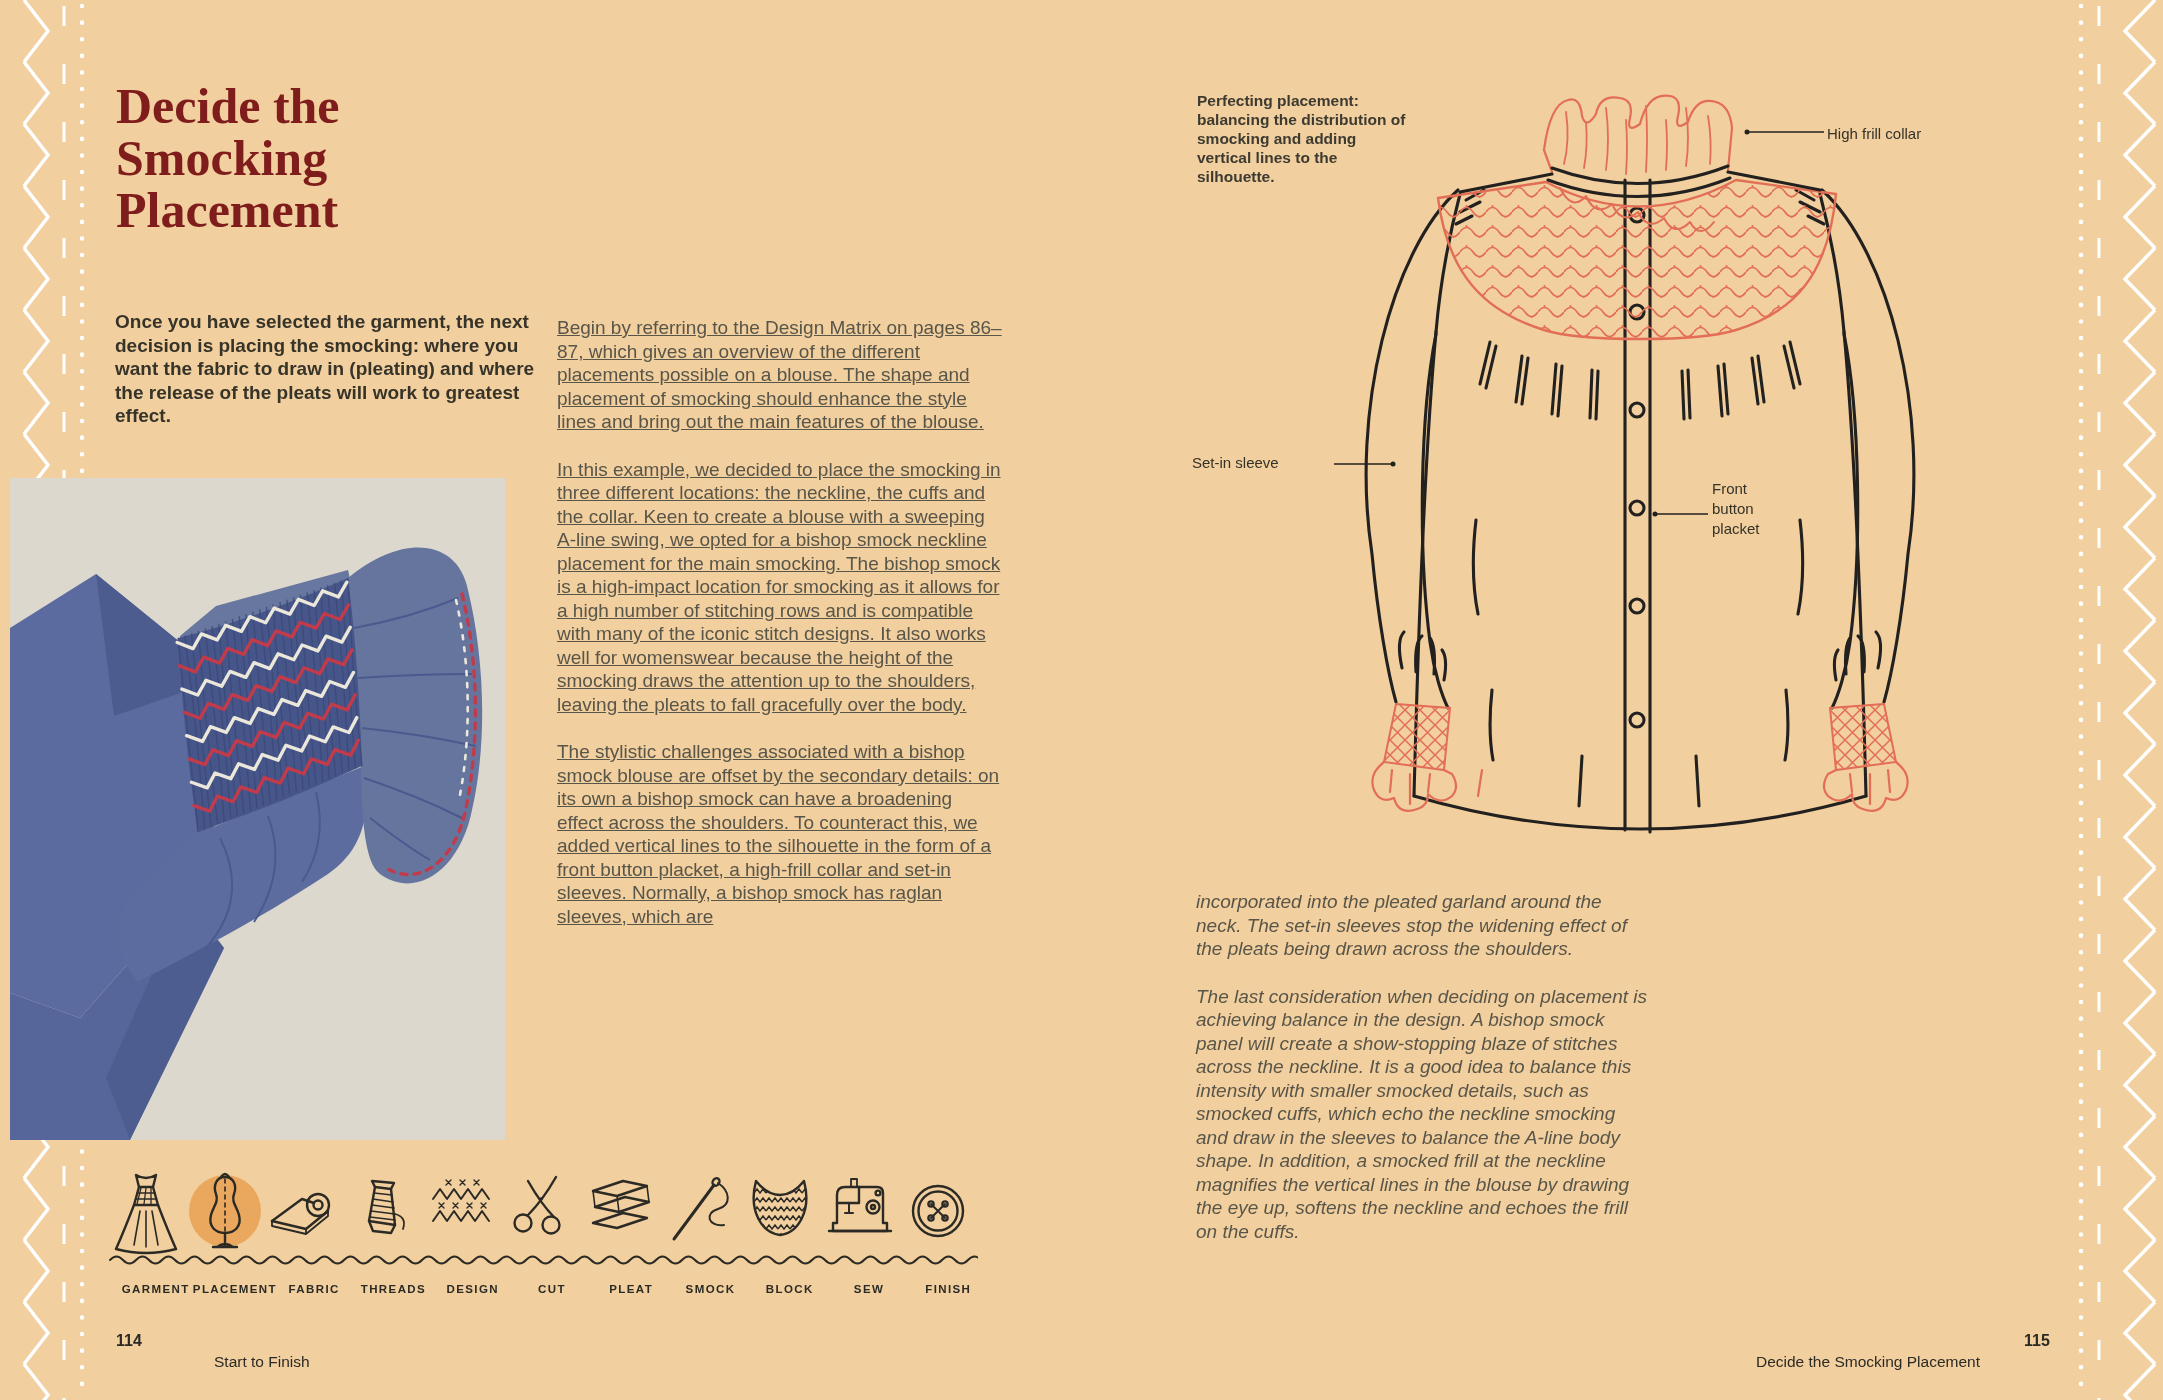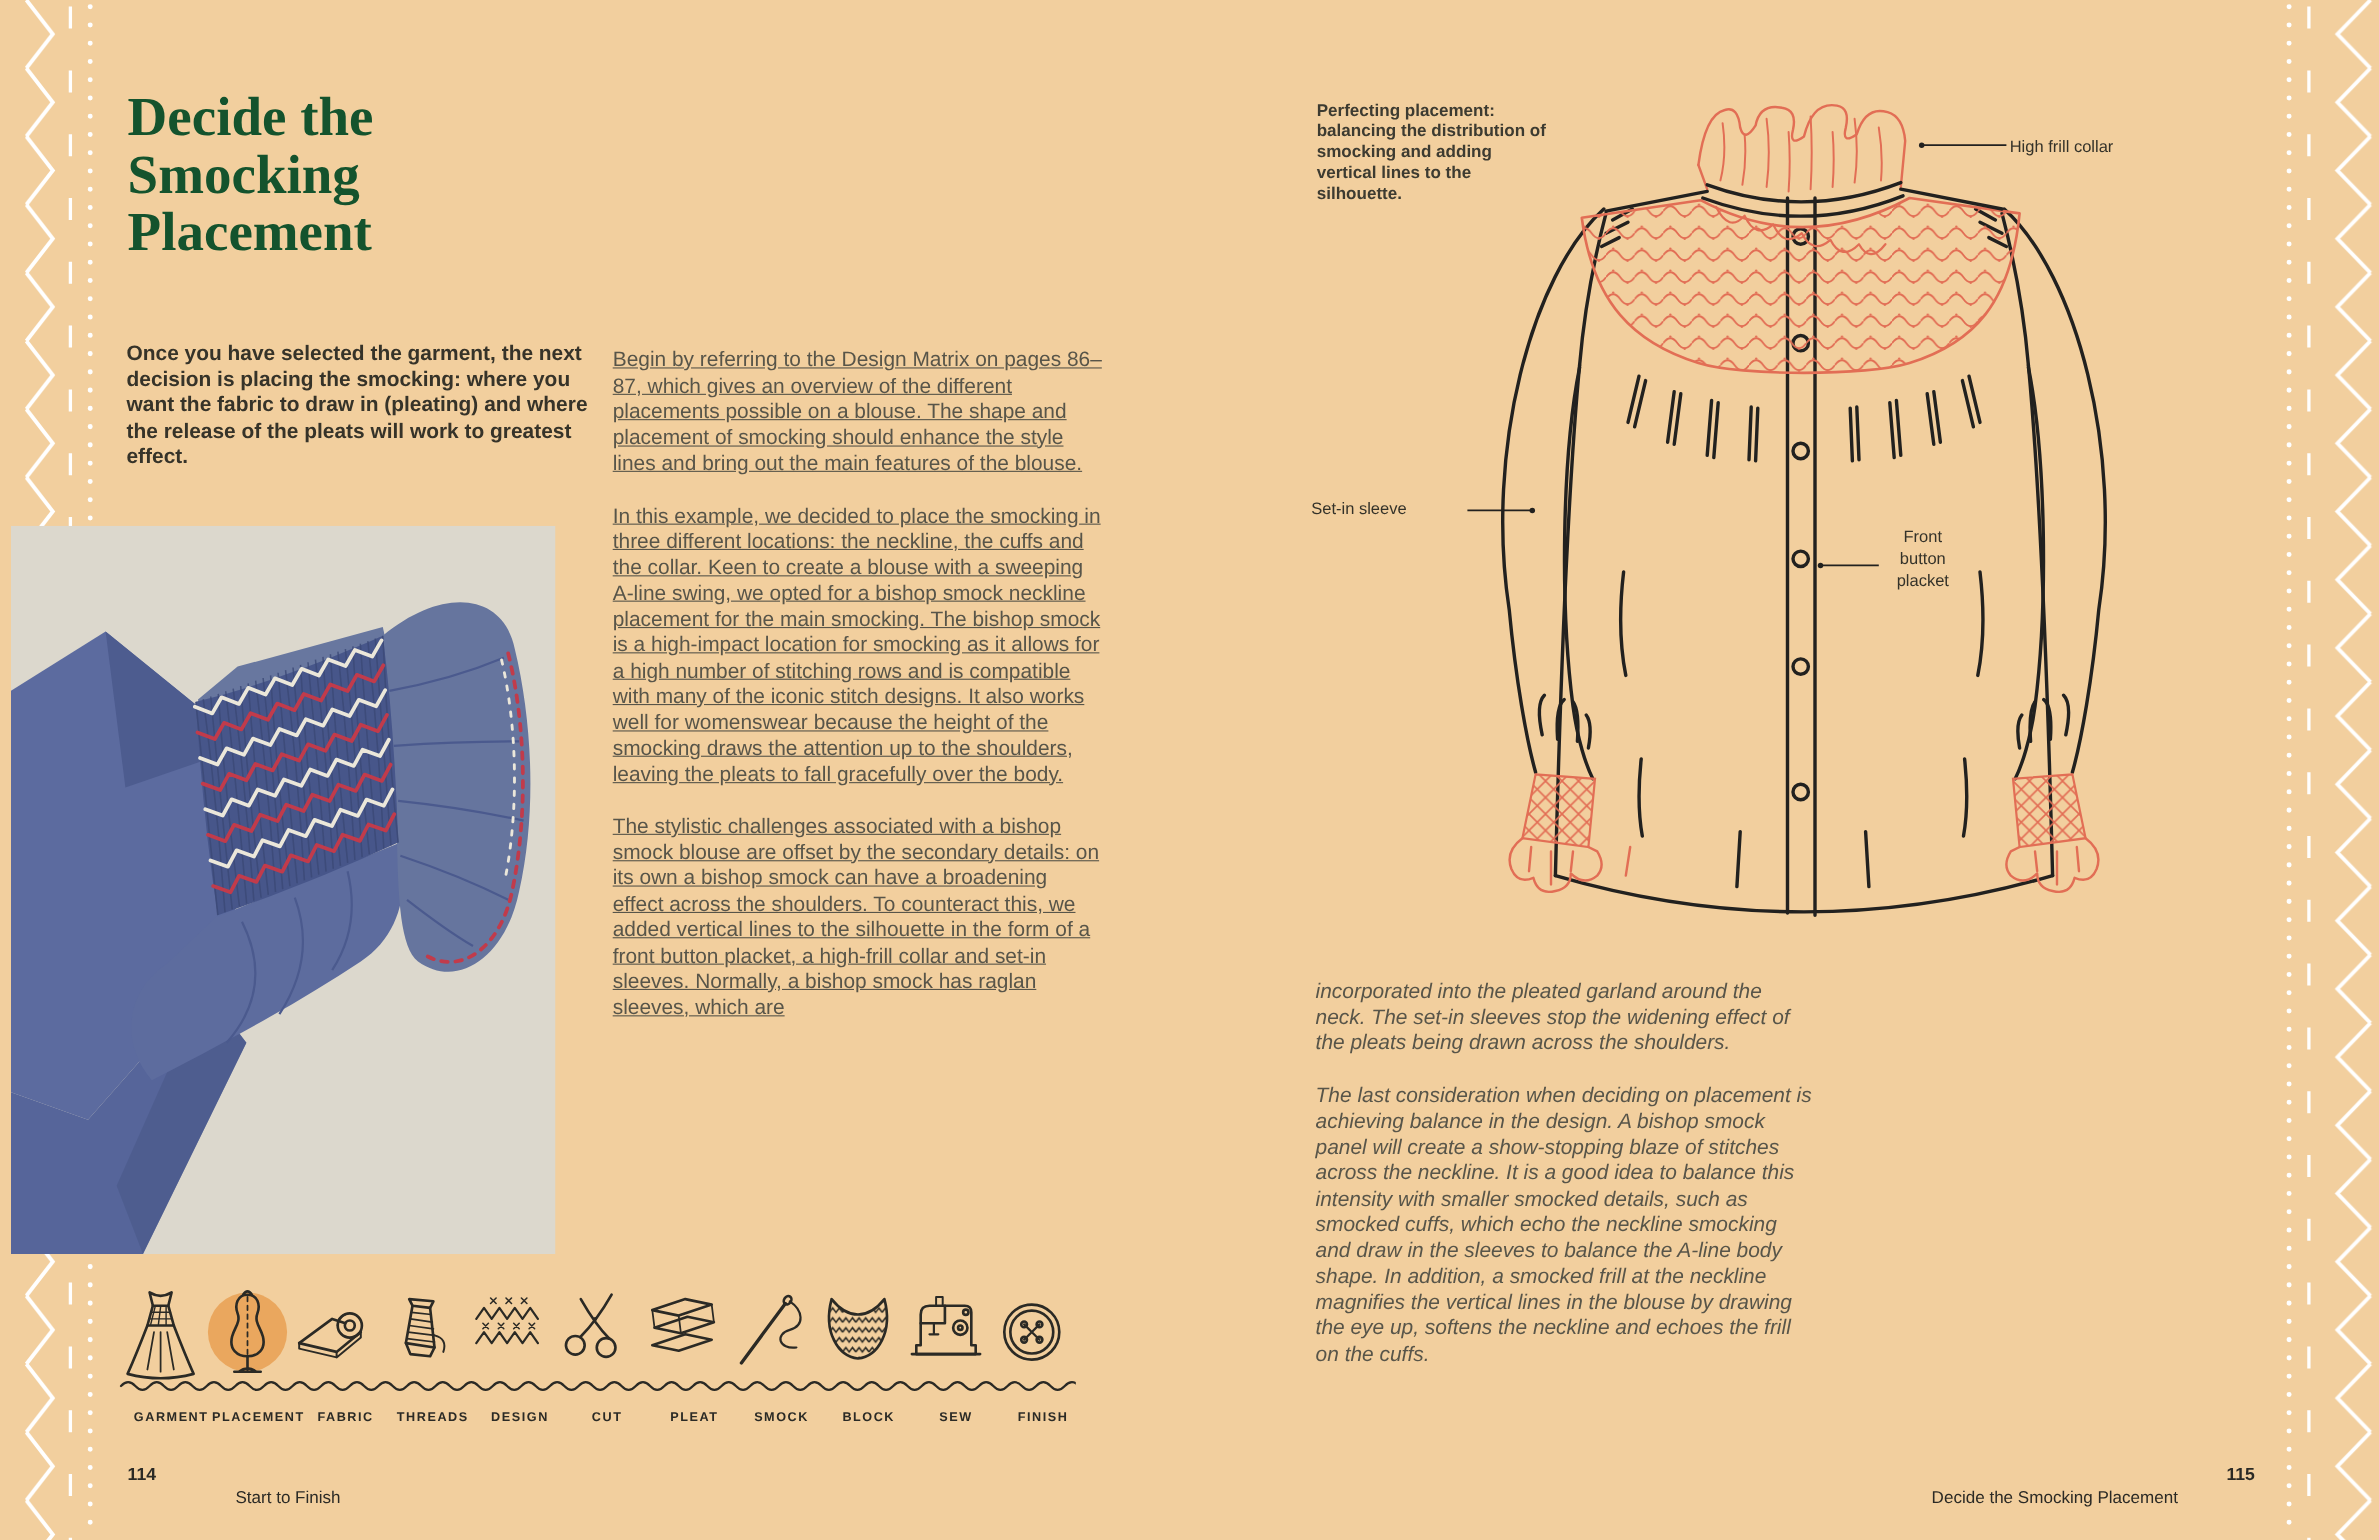--- a/index.html
+++ b/index.html
@@ -1,30 +1,30 @@
 <!DOCTYPE html>
 <html><head>
 <meta charset="utf-8">
 <style>
   html,body{margin:0;padding:0;background:#6d6458;}
   .spread{position:relative;width:2163px;height:1400px;background:#f2cf9e;overflow:hidden;
           font-family:"Liberation Sans",sans-serif;}
   
   .title{position:absolute;left:116px;top:80px;margin:0;font-family:"Liberation Serif",serif;
-         font-weight:700;font-size:50px;line-height:52px;color:#14532d;}
+         font-weight:700;font-size:50px;line-height:52px;color:#7f1d1d;}
   .title span{display:block;}
   .intro{position:absolute;left:115px;top:310px;width:424px;margin:0;
          font-size:19px;line-height:23.5px;font-weight:700;color:#363329;}
   .bodycol{position:absolute;font-size:19px;line-height:23.5px;color:#585549;}
   .bodycol p{margin:0 0 24px 0;}
   #midcol{left:557px;top:316px;width:446px;text-decoration:underline;}
   #rightcol{left:1196px;top:890px;width:452px;font-style:italic;}
   .caption{position:absolute;left:1197px;top:91px;width:215px;margin:0;
            font-size:15.5px;line-height:19px;font-weight:700;color:#3d3b31;}
-  .diagram-label{position:absolute;font-size:15px;line-height:20px;color:#343229;text-align:center;}
+  .diagram-label{position:absolute;font-size:15px;line-height:20px;color:#343229;}
   #lbl-collar{left:1827px;top:124px;}
   #lbl-sleeve{left:1192px;top:453px;width:130px;text-align:left;}
   #lbl-placket{left:1712px;top:479px;width:72px;}
   
   .steps{position:absolute;left:106px;top:1163px;width:872px;height:132px;
          display:flex;justify-content:space-between;}
   .step{width:80px;height:132px;position:relative;display:flex;flex-direction:column;align-items:center;}
   .iconwrap{height:94px;display:flex;align-items:flex-end;justify-content:center;}
   .lbl{position:absolute;bottom:0;font-size:11.5px;font-weight:700;letter-spacing:1.4px;
        color:#2b2a25;white-space:nowrap;padding-left:20px;}

